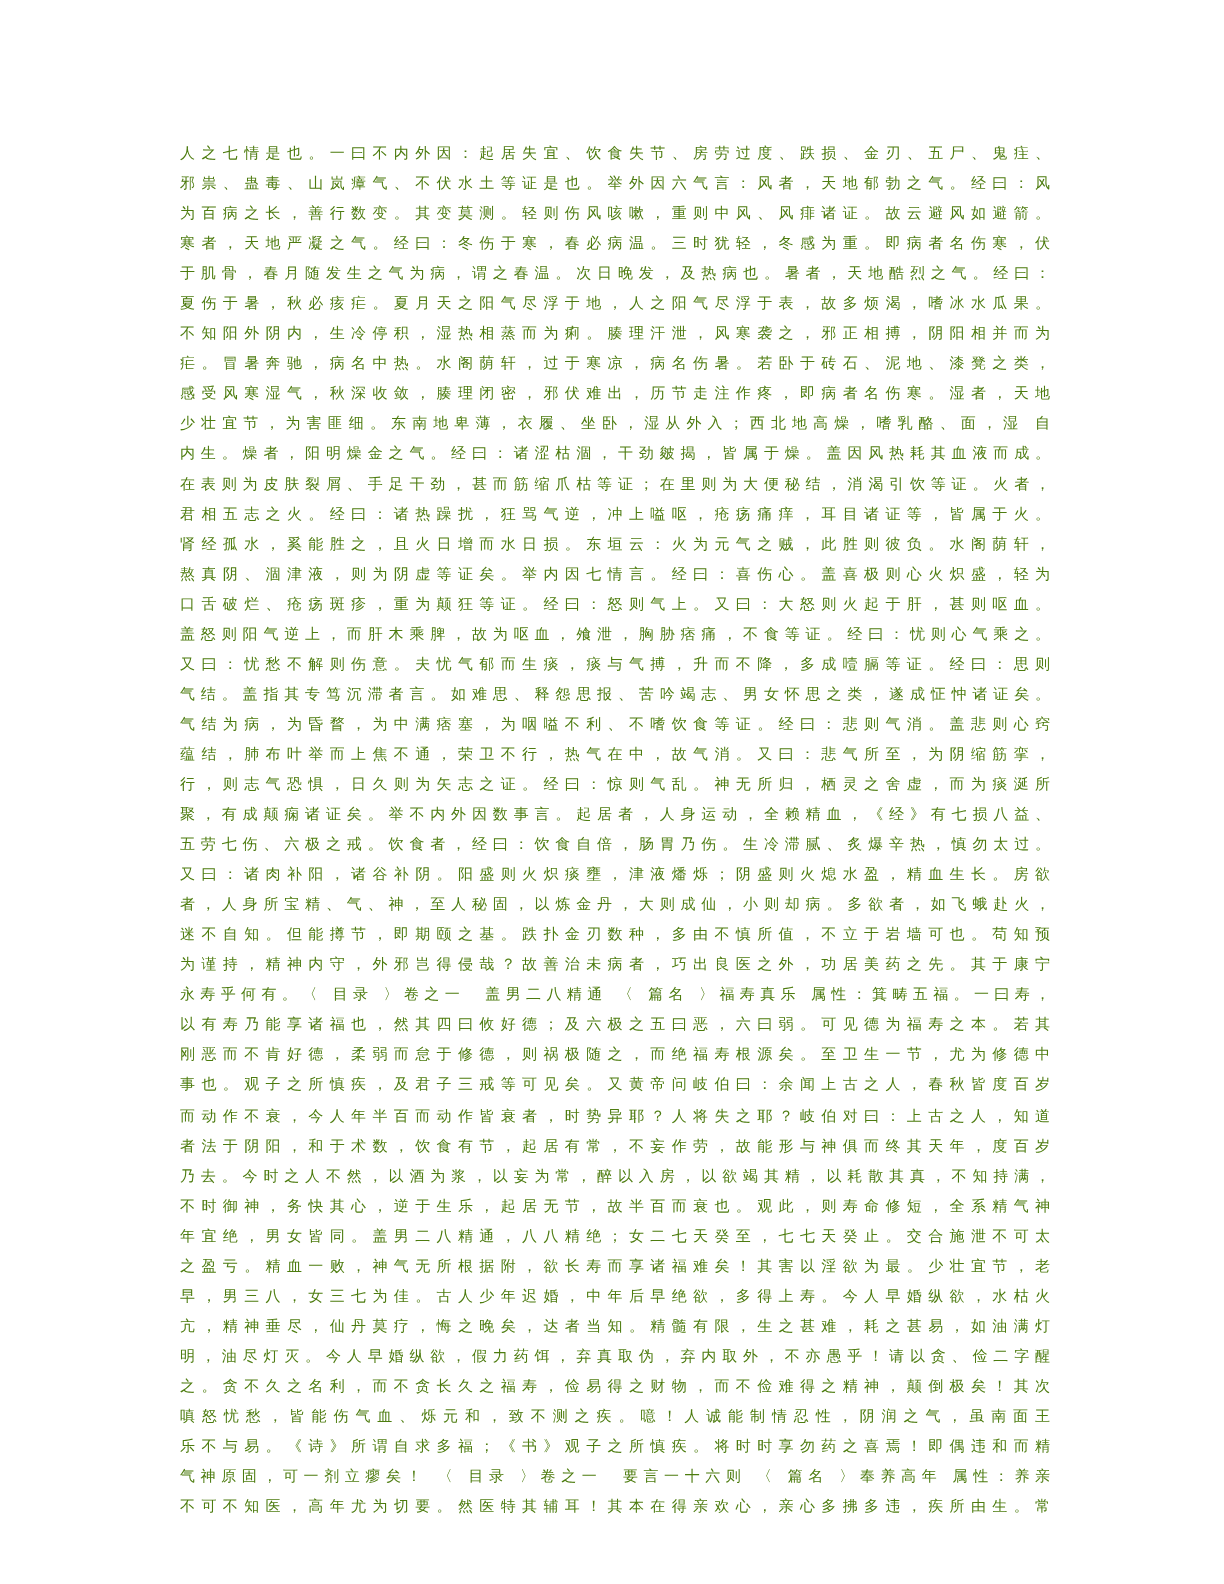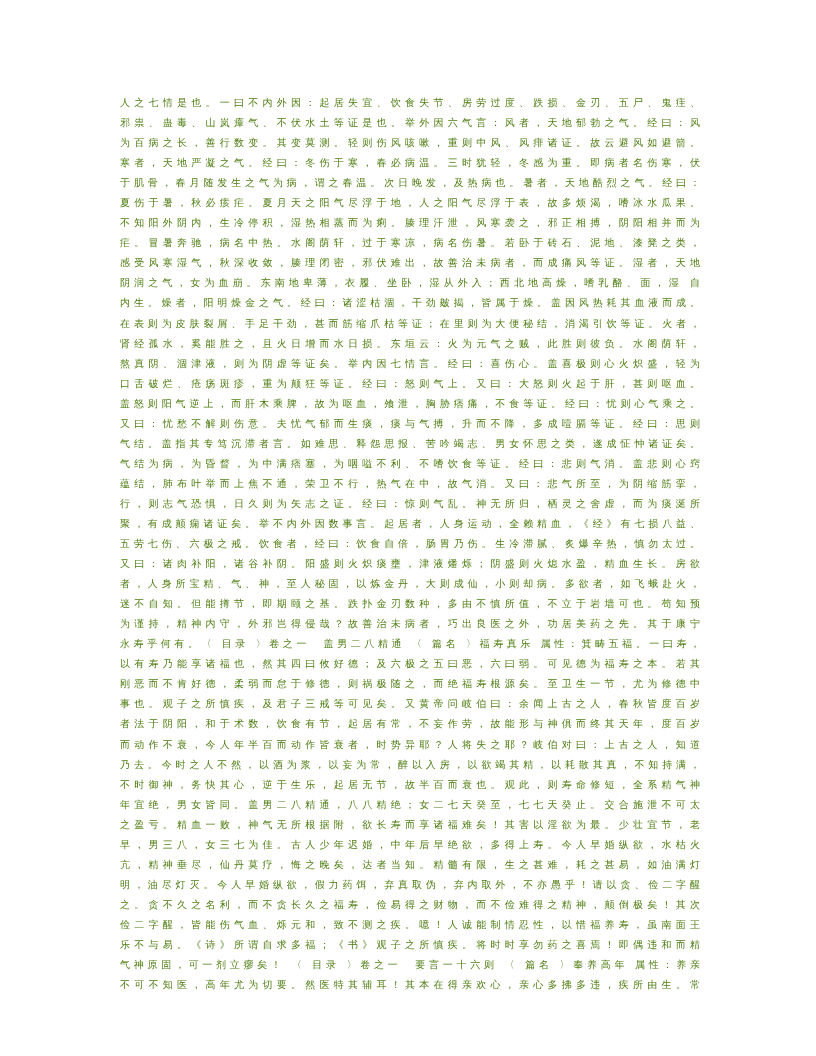--- a/index.html
+++ b/index.html
@@ -29,50 +29,51 @@
 
 <div class="page">
   <div class="line">人之七情是也。一曰不内外因：起居失宜、饮食失节、房劳过度、跌损、金刃、五尸、鬼疰、</div>
   <div class="line">邪祟、蛊毒、山岚瘴气、不伏水土等证是也。举外因六气言：风者，天地郁勃之气。经曰：风</div>
   <div class="line">为百病之长，善行数变。其变莫测。轻则伤风咳嗽，重则中风、风痱诸证。故云避风如避箭。</div>
   <div class="line">寒者，天地严凝之气。经曰：冬伤于寒，春必病温。三时犹轻，冬感为重。即病者名伤寒，伏</div>
   <div class="line">于肌骨，春月随发生之气为病，谓之春温。次日晚发，及热病也。暑者，天地酷烈之气。经曰：</div>
   <div class="line">夏伤于暑，秋必痎疟。夏月天之阳气尽浮于地，人之阳气尽浮于表，故多烦渴，嗜冰水瓜果。</div>
   <div class="line">不知阳外阴内，生冷停积，湿热相蒸而为痢。腠理汗泄，风寒袭之，邪正相搏，阴阳相并而为</div>
   <div class="line">疟。冒暑奔驰，病名中热。水阁荫轩，过于寒凉，病名伤暑。若卧于砖石、泥地、漆凳之类，</div>
-  <div class="line">感受风寒湿气，秋深收敛，腠理闭密，邪伏难出，故善治未病者，而成痛风等证。湿者，天地</div>
-  <div class="line">阴润之气，女为血崩。东南地卑薄，衣履、坐卧，湿从外入；西北地高燥，嗜乳酪、面，湿 自</div>
+  <div class="line">感受风寒湿气，秋深收敛，腠理闭密，邪伏难出，历节走注作疼，即病者名伤寒。湿者，天地</div>
+  <div class="line">少壮宜节，为害匪细。东南地卑薄，衣履、坐卧，湿从外入；西北地高燥，嗜乳酪、面，湿 自</div>
   <div class="line">内生。燥者，阳明燥金之气。经曰：诸涩枯涸，干劲皴揭，皆属于燥。盖因风热耗其血液而成。</div>
   <div class="line">在表则为皮肤裂屑、手足干劲，甚而筋缩爪枯等证；在里则为大便秘结，消渴引饮等证。火者，</div>
+  <div class="line">君相五志之火。经曰：诸热躁扰，狂骂气逆，冲上嗌呕，疮疡痛痒，耳目诸证等，皆属于火。</div>
   <div class="line">肾经孤水，奚能胜之，且火日增而水日损。东垣云：火为元气之贼，此胜则彼负。水阁荫轩，</div>
   <div class="line">熬真阴、涸津液，则为阴虚等证矣。举内因七情言。经曰：喜伤心。盖喜极则心火炽盛，轻为</div>
   <div class="line">口舌破烂、疮疡斑疹，重为颠狂等证。经曰：怒则气上。又曰：大怒则火起于肝，甚则呕血。</div>
   <div class="line">盖怒则阳气逆上，而肝木乘脾，故为呕血，飧泄，胸胁痞痛，不食等证。经曰：忧则心气乘之。</div>
   <div class="line">又曰：忧愁不解则伤意。夫忧气郁而生痰，痰与气搏，升而不降，多成噎膈等证。经曰：思则</div>
   <div class="line">气结。盖指其专笃沉滞者言。如难思、释怨思报、苦吟竭志、男女怀思之类，遂成怔忡诸证矣。</div>
   <div class="line">气结为病，为昏瞀，为中满痞塞，为咽嗌不利、不嗜饮食等证。经曰：悲则气消。盖悲则心窍</div>
   <div class="line">蕴结，肺布叶举而上焦不通，荣卫不行，热气在中，故气消。又曰：悲气所至，为阴缩筋挛，</div>
   <div class="line">行，则志气恐惧，日久则为矢志之证。经曰：惊则气乱。神无所归，栖灵之舍虚，而为痰涎所</div>
   <div class="line">聚，有成颠痫诸证矣。举不内外因数事言。起居者，人身运动，全赖精血，《经》有七损八益、</div>
   <div class="line">五劳七伤、六极之戒。饮食者，经曰：饮食自倍，肠胃乃伤。生冷滞腻、炙爆辛热，慎勿太过。</div>
   <div class="line">又曰：诸肉补阳，诸谷补阴。阳盛则火炽痰壅，津液燔烁；阴盛则火熄水盈，精血生长。房欲</div>
   <div class="line">者，人身所宝精、气、神，至人秘固，以炼金丹，大则成仙，小则却病。多欲者，如飞蛾赴火，</div>
   <div class="line">迷不自知。但能撙节，即期颐之基。跌扑金刃数种，多由不慎所值，不立于岩墙可也。苟知预</div>
   <div class="line">为谨持，精神内守，外邪岂得侵哉？故善治未病者，巧出良医之外，功居美药之先。其于康宁</div>
   <div class="line">永寿乎何有。〈 目录 〉卷之一　盖男二八精通 〈 篇名 〉福寿真乐 属性：箕畴五福。一曰寿，</div>
   <div class="line">以有寿乃能享诸福也，然其四曰攸好德；及六极之五曰恶，六曰弱。可见德为福寿之本。若其</div>
   <div class="line">刚恶而不肯好德，柔弱而怠于修德，则祸极随之，而绝福寿根源矣。至卫生一节，尤为修德中</div>
   <div class="line">事也。观子之所慎疾，及君子三戒等可见矣。又黄帝问岐伯曰：余闻上古之人，春秋皆度百岁</div>
+  <div class="line">而动作不衰，今人年半百而动作皆衰者，时势异耶？人将失之耶？岐伯对曰：上古之人，知道</div>
   <div class="line">者法于阴阳，和于术数，饮食有节，起居有常，不妄作劳，故能形与神俱而终其天年，度百岁</div>
-  <div class="line">而动作不衰，今人年半百而动作皆衰者，时势异耶？人将失之耶？岐伯对曰：上古之人，知道</div>
   <div class="line">乃去。今时之人不然，以酒为浆，以妄为常，醉以入房，以欲竭其精，以耗散其真，不知持满，</div>
   <div class="line">不时御神，务快其心，逆于生乐，起居无节，故半百而衰也。观此，则寿命修短，全系精气神</div>
   <div class="line">年宜绝，男女皆同。盖男二八精通，八八精绝；女二七天癸至，七七天癸止。交合施泄不可太</div>
   <div class="line">之盈亏。精血一败，神气无所根据附，欲长寿而享诸福难矣！其害以淫欲为最。少壮宜节，老</div>
   <div class="line">早，男三八，女三七为佳。古人少年迟婚，中年后早绝欲，多得上寿。今人早婚纵欲，水枯火</div>
   <div class="line">亢，精神垂尽，仙丹莫疗，悔之晚矣，达者当知。精髓有限，生之甚难，耗之甚易，如油满灯</div>
   <div class="line">明，油尽灯灭。今人早婚纵欲，假力药饵，弃真取伪，弃内取外，不亦愚乎！请以贪、俭二字醒</div>
   <div class="line">之。贪不久之名利，而不贪长久之福寿，俭易得之财物，而不俭难得之精神，颠倒极矣！其次</div>
-  <div class="line">俭二字醒，皆能伤气血、烁元和，致不测之疾。噫！人诚能制情忍性，以惜福养寿，虽南面王</div>
+  <div class="line">嗔怒忧愁，皆能伤气血、烁元和，致不测之疾。噫！人诚能制情忍性，阴润之气，虽南面王</div>
   <div class="line">乐不与易。《诗》所谓自求多福；《书》观子之所慎疾。将时时享勿药之喜焉！即偶违和而精</div>
   <div class="line">气神原固，可一剂立瘳矣！ 〈 目录 〉卷之一　要言一十六则 〈 篇名 〉奉养高年 属性：养亲</div>
   <div class="line last">不可不知医，高年尤为切要。然医特其辅耳！其本在得亲欢心，亲心多拂多违，疾所由生。常</div>
 </div>
 
 </body></html>

